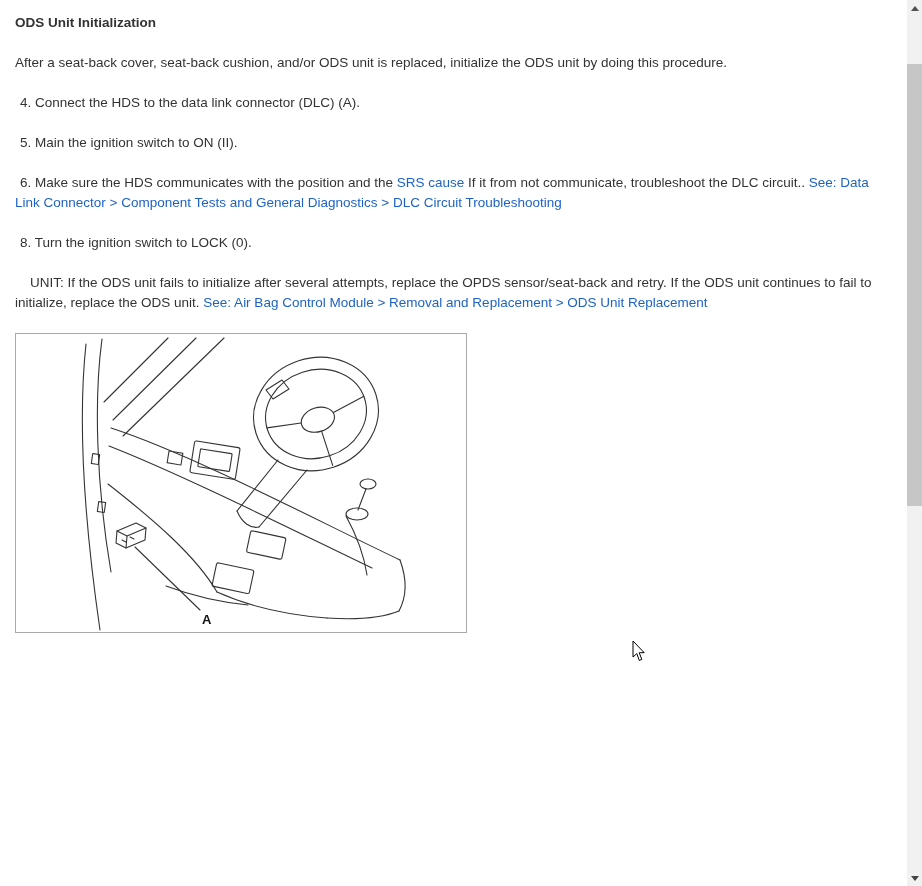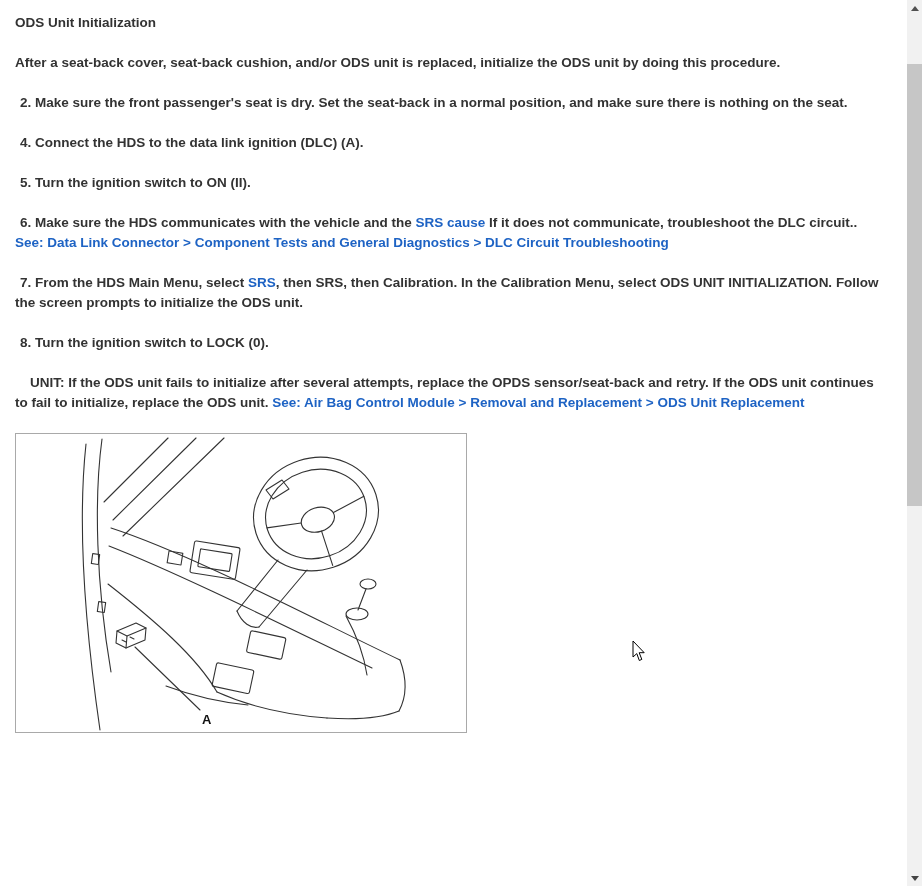--- a/index.html
+++ b/index.html
@@ -6,21 +6,21 @@
   html, body {
     width:922px; height:886px; overflow:hidden; background:#ffffff;
     font-family:"Liberation Sans", sans-serif;
   }
   .content {
     position:absolute; top:0; left:0; width:907px; height:886px;
     padding:13px 18px 0 15px;
     color:var(--text-color, #333333);
     font-size:13.5px; line-height:20px;
   }
-  .content p, .content h1 { margin:0 0 20px 0; font-size:13.5px; line-height:20px; font-weight:bold; }
+  .content p, .content h1 { margin:0 0 20px 0; font-size:13.5px; line-height:20px; font-weight:normal; }
   h1.title { font-weight:bold; }
   .step { text-indent:5px; }
   .no-gap { margin-bottom:0 !important; }
   .note-indent { text-indent:15px; }
   a.doclink { color:var(--link-color, #1e63c4); text-decoration:none; cursor:pointer; }
   .figure {
     margin-top:20px; width:452px; height:300px;
     border:1px solid var(--figure-border, #a9a9a9); background:#ffffff;
   }
   .figure svg { display:block; }
@@ -36,30 +36,28 @@
 <body>
 
 <div class="content">
 
   <h1 class="title">ODS Unit Initialization</h1>
 
   <p>After a seat-back cover, seat-back cushion, and/or ODS unit is replaced, initialize the ODS unit by doing this procedure.</p>
 
 
 
-  <p class="step"><span>2.</span> <span>Make sure the front passenger's seat is dry. Set the seat-back in a normal position, and make sure there is nothing on the seat.</span></p>
 
 
-  <p class="step"><span>4.</span> <span>Connect the HDS to the data link ignition (DLC) (A).</span></p>
+  <p class="step"><span>4.</span> <span>Connect the HDS to the data link connector (DLC) (A).</span></p>
 
-  <p class="step"><span>5.</span> <span>Turn the ignition switch to ON (II).</span></p>
+  <p class="step"><span>5.</span> <span>Main the ignition switch to ON (II).</span></p>
 
-  <p class="step"><span>6.</span> <span>Make sure the HDS communicates with the vehicle and the </span><a class="doclink">SRS cause</a><span> If it does not communicate, troubleshoot the DLC circuit.. </span><a class="doclink">See: Data Link Connector &gt; Component Tests and General Diagnostics &gt; DLC Circuit Troubleshooting</a></p>
+  <p class="step"><span>6.</span> <span>Make sure the HDS communicates with the position and the </span><a class="doclink">SRS cause</a><span> If it from not communicate, troubleshoot the DLC circuit.. </span><a class="doclink">See: Data Link Connector &gt; Component Tests and General Diagnostics &gt; DLC Circuit Troubleshooting</a></p>
 
-  <p class="step"><span>7.</span> <span>From the HDS Main Menu, select </span><a class="doclink">SRS</a><span>, then SRS, then Calibration. In the Calibration Menu, select ODS UNIT INITIALIZATION. Follow the screen prompts to initialize the ODS unit.</span></p>
 
   <p class="step"><span>8.</span> <span>Turn the ignition switch to LOCK (0).</span></p>
 
 
   <p class="note-indent"><span>UNIT: If the ODS unit fails to initialize after several attempts, replace the OPDS sensor/seat-back and retry. If the ODS unit continues to fail to initialize, replace the ODS unit. </span><a class="doclink">See: Air Bag Control Module &gt; Removal and Replacement &gt; ODS Unit Replacement</a></p>
 
   <div class="figure">
     <svg width="450" height="298" viewBox="0 0 450 298">
       <g fill="none" stroke="#333333" stroke-width="1.1" stroke-linecap="round" stroke-linejoin="round">
 

